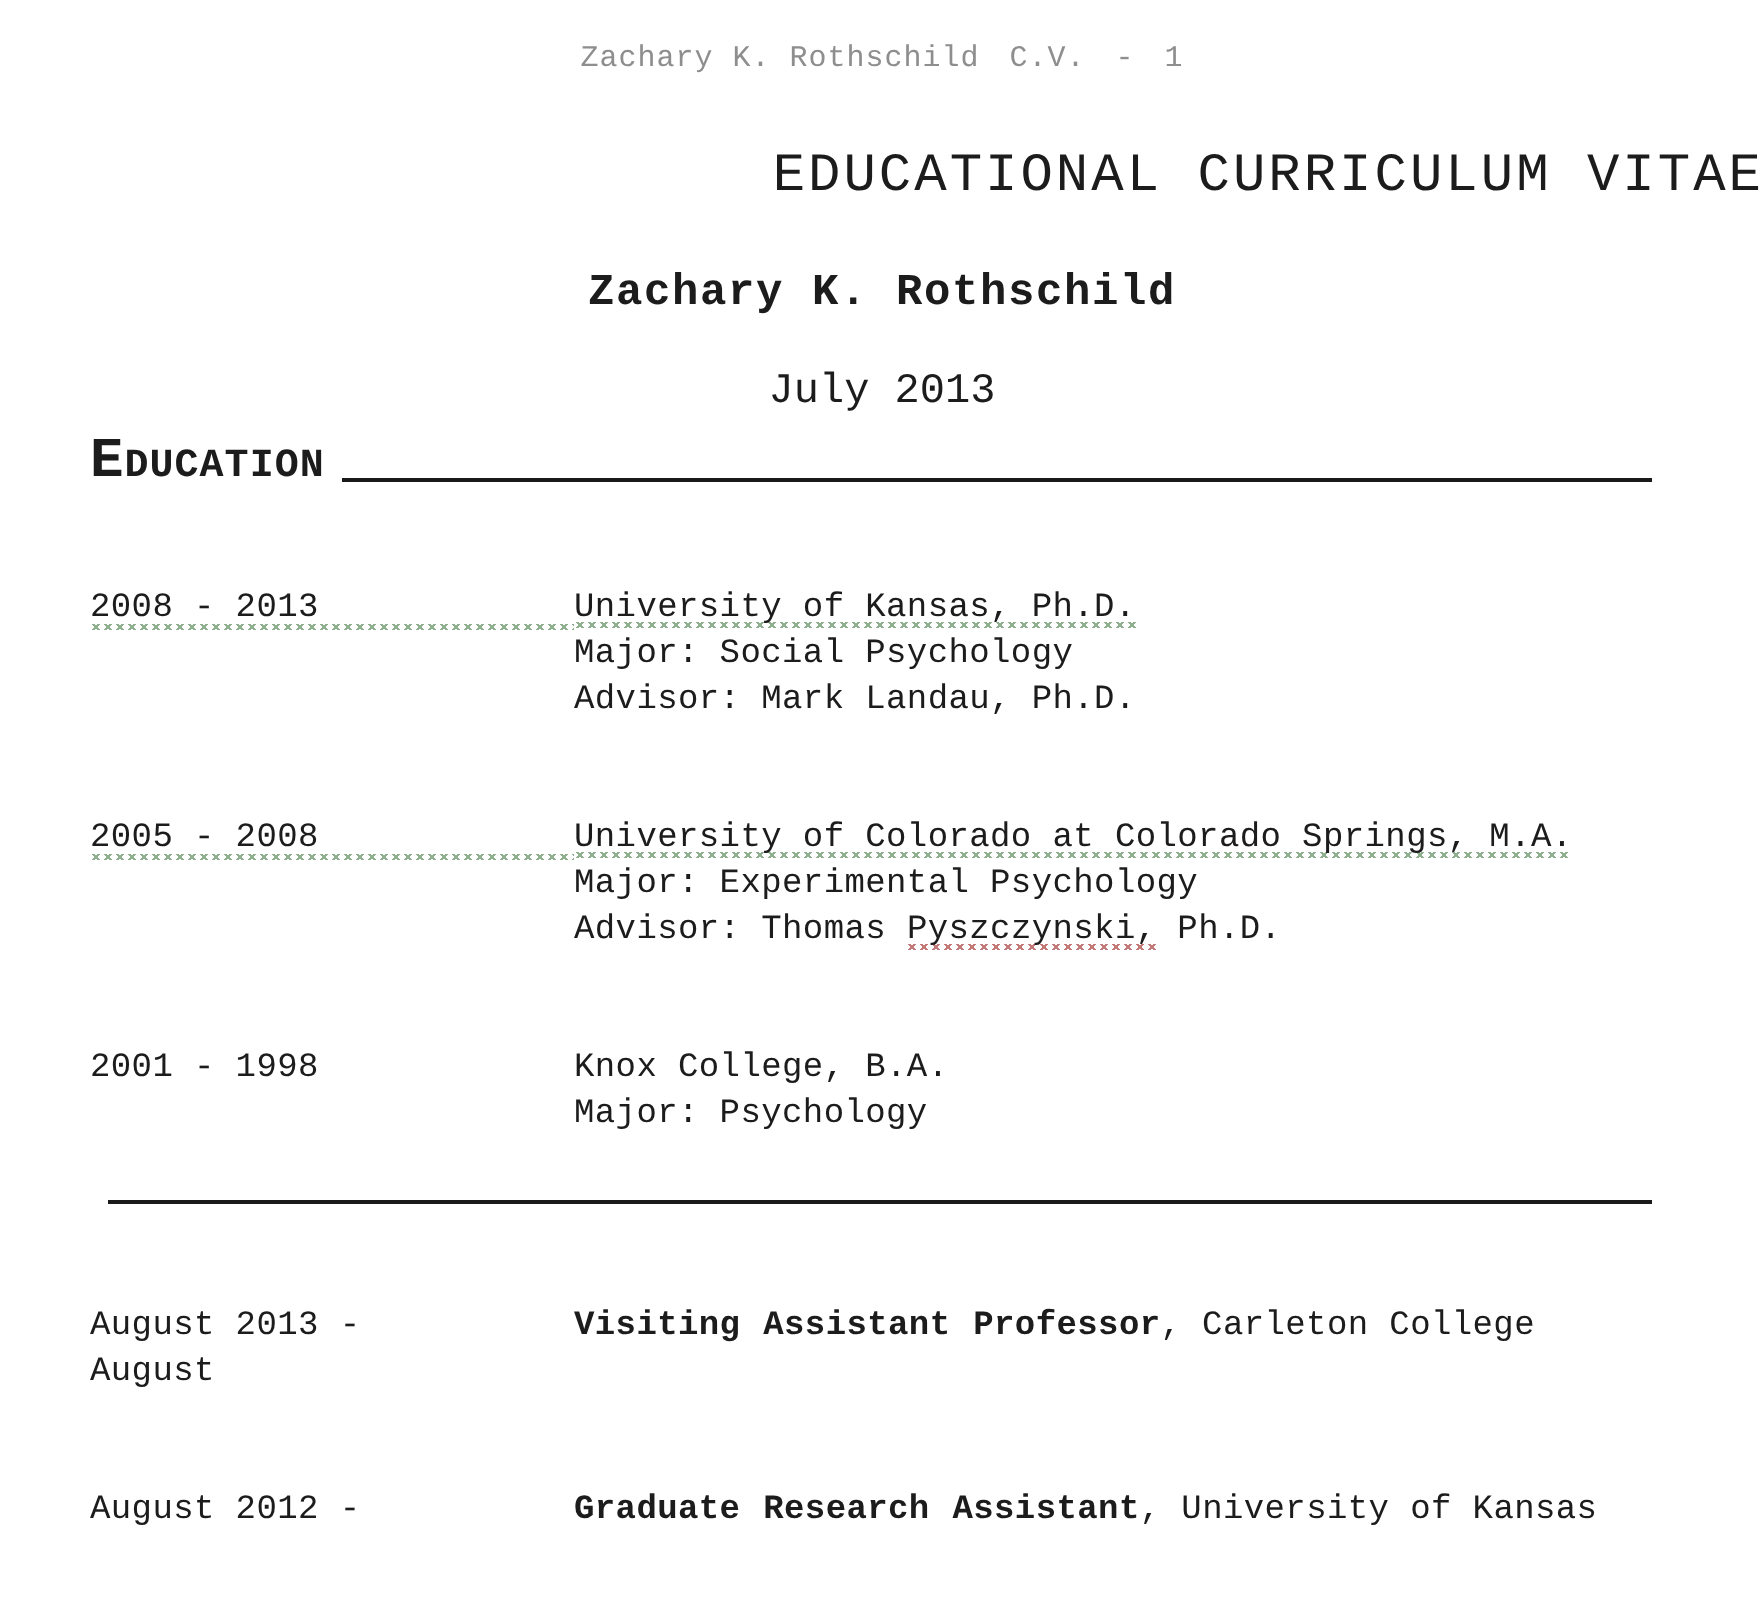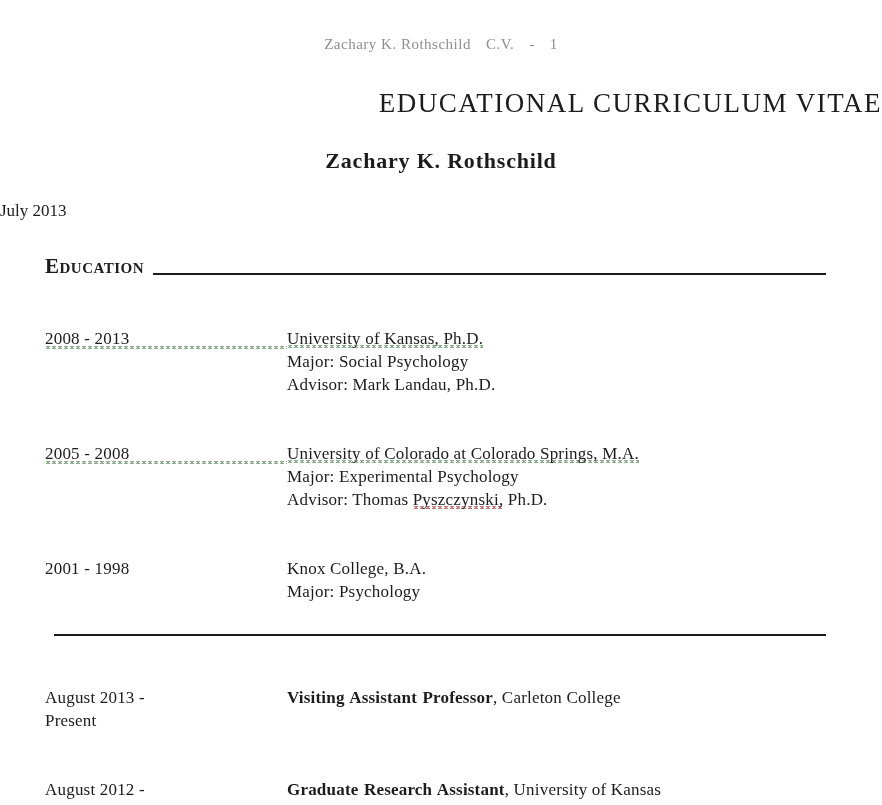--- a/index.html
+++ b/index.html
@@ -1,23 +1,23 @@
 <!DOCTYPE html>
 <html style="--body-c: #1c1c1c; --header-c: #8e8e8e; --rule-c: #1a1a1a; --grammar: #8fb08f; --spelling: #c47a78;"><head>
 <meta charset="utf-8">
 <style>
   html,body { margin:0; padding:0; background:#ffffff; }
   .page {
     width: 882px; height: 805px;
     box-sizing: border-box;
-    padding-top: 34px;
+    padding-top: 20px;
     margin: 0 auto;
     background: #ffffff;
     overflow: hidden;
-    font-family: Liberation Serif, serif;
+    font-family: Liberation Mono, monospace;
     color: var(--body-c, #1c1c1c);
     position: relative;
   }
 
   
   .pg-header {
     display: flex; justify-content: center; align-items: baseline;
     gap: 15px;
     font-size: 15px; line-height: 20px;
     letter-spacing: 0.5px;
@@ -33,29 +33,29 @@
   }
   .doc-name {
     margin: 30px 0 0 0;
     text-align: center;
     font-size: 22px; line-height: 26px;
     font-weight: 700;
     letter-spacing: 0.8px;
   }
   .doc-date {
     margin: 26px 0 0 0;
-    text-align: left;
-    font-size: 17px; line-height: 21px;
+    text-align: center;
+    font-size: 21px; line-height: 21px;
   }
 
   
   .sec-heading {
     display: flex;
-    margin: 32px 56px 0 45px;
-    font-size: 21px; line-height: 26px;
+    margin: 12px 56px 0 45px;
+    font-size: 28px; line-height: 26px;
     font-weight: 700;
     font-variant: small-caps;
     letter-spacing: 0.5px;
     word-spacing: 4px;
   }
   .sec-heading.emp { margin-top: 31px; }
   .sec-rule {
     flex: 1;
     margin-left: 9px;
     margin-bottom: 4px;
@@ -151,21 +151,21 @@
     </div>
   </div>
 
   <div class="sec-heading emp">
     <span class="sec-rule"></span>
   </div>
 
   <div class="entry">
     <div class="e-date">
       <div>August 2013 -</div>
-      <div>Present</div>
+      <div>August</div>
     </div>
     <div class="e-body">
       <div><span class="pos">Visiting Assistant Professor</span><span>, Carleton College</span></div>
     </div>
   </div>
 
   <div class="entry">
     <div class="e-date">
       <div>August 2012 -</div>
     </div>

